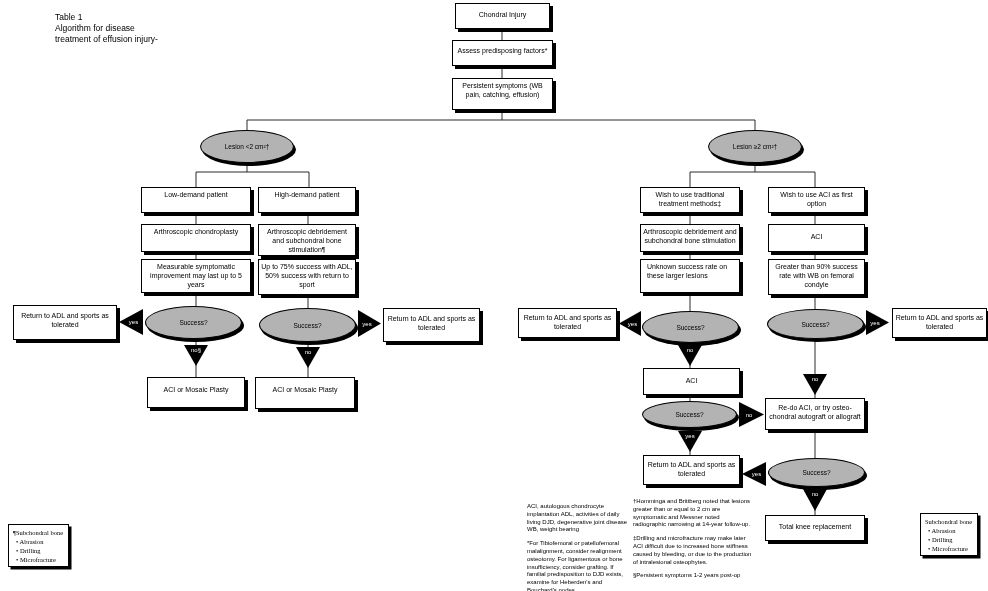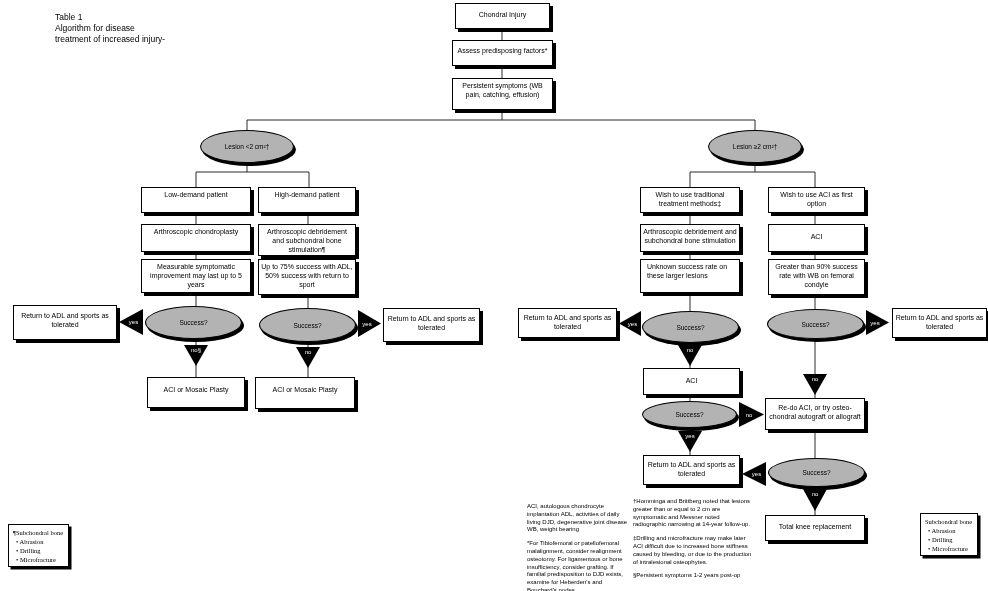--- a/index.html
+++ b/index.html
@@ -66,21 +66,21 @@
       <line x1="815" y1="295" x2="815" y2="309"></line>
       <line x1="815" y1="339" x2="815" y2="398"></line>
       <line x1="815" y1="430" x2="815" y2="458"></line>
       <line x1="815" y1="487" x2="815" y2="515"></line>
     </g>
   </svg>
 
   <div class="title" style="left:55px;top:12px;width:150px;">
     <div>Table 1</div>
     <div>Algorithm for disease</div>
-    <div>treatment of increased injury-</div>
+    <div>treatment of effusion injury-</div>
   </div>
 
   <div class="box" style="left:455px;top:3px;width:95px;height:26px;padding-top:7px;">Chondral Injury</div>
   <div class="box" style="left:452px;top:40px;width:101px;height:26px;padding-top:6px;">Assess predisposing factors*</div>
   <div class="box" style="left:452px;top:78px;width:101px;height:32px;">Persistent symptoms (WB pain, catching, effusion)</div>
 
   <div class="ell" style="left:200px;top:130px;width:94px;height:33px;">Lesion &lt;2 cm²†</div>
   <div class="ell" style="left:708px;top:130px;width:94px;height:33px;">Lesion ≥2 cm²†</div>
 
   <div class="box" style="left:141px;top:187px;width:110px;height:26px;">Low-demand patient</div>

